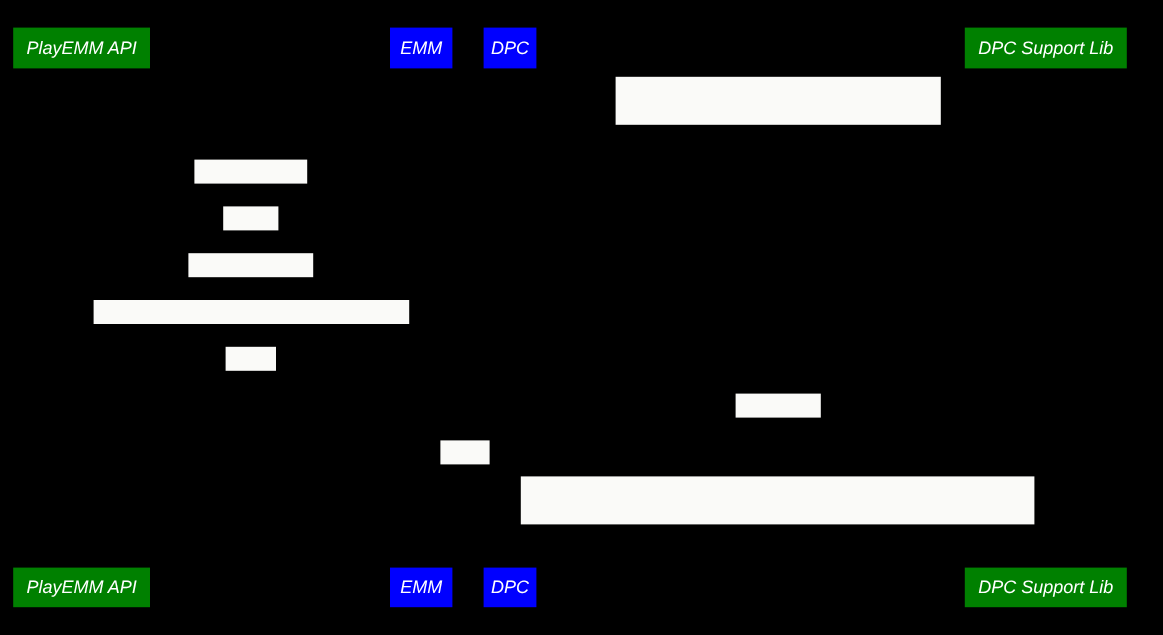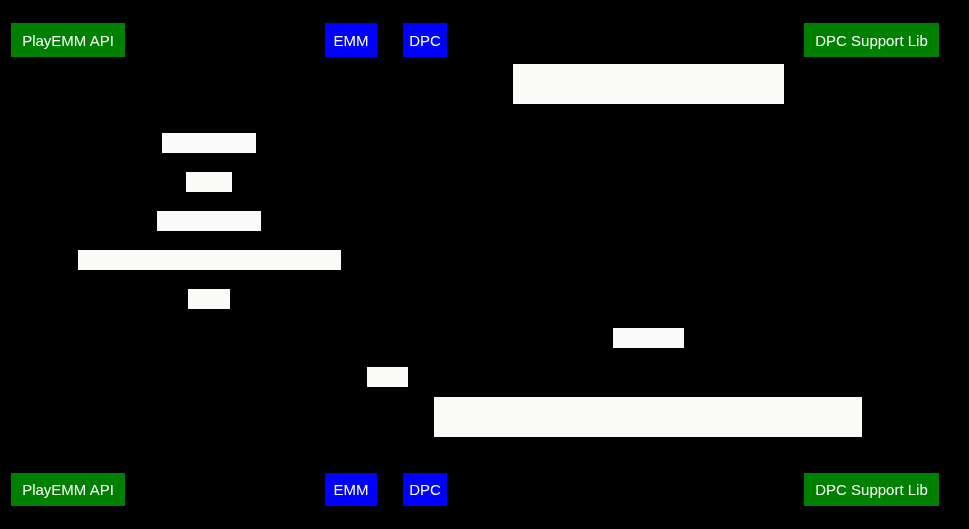--- a/index.html
+++ b/index.html
@@ -15,20 +15,21 @@
     overflow: hidden;
     font-family: "Liberation Sans", sans-serif;
   }
   #diagram {
     position: absolute;
     left: 0;
     top: 0;
     width: 969px;
     height: 529px;
     background: #000000;
+    font-style: italic;
   }
   .participant {
     position: absolute;
     display: flex;
     align-items: center;
     justify-content: center;
     color: #ffffff;
     font-size: 15px;
     font-family: "Liberation Sans", sans-serif;
     line-height: 1;

